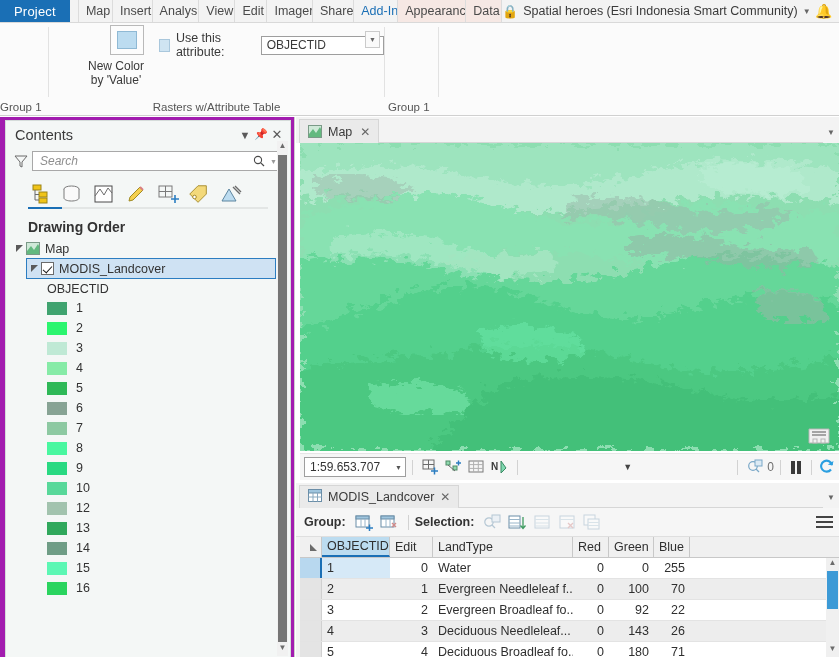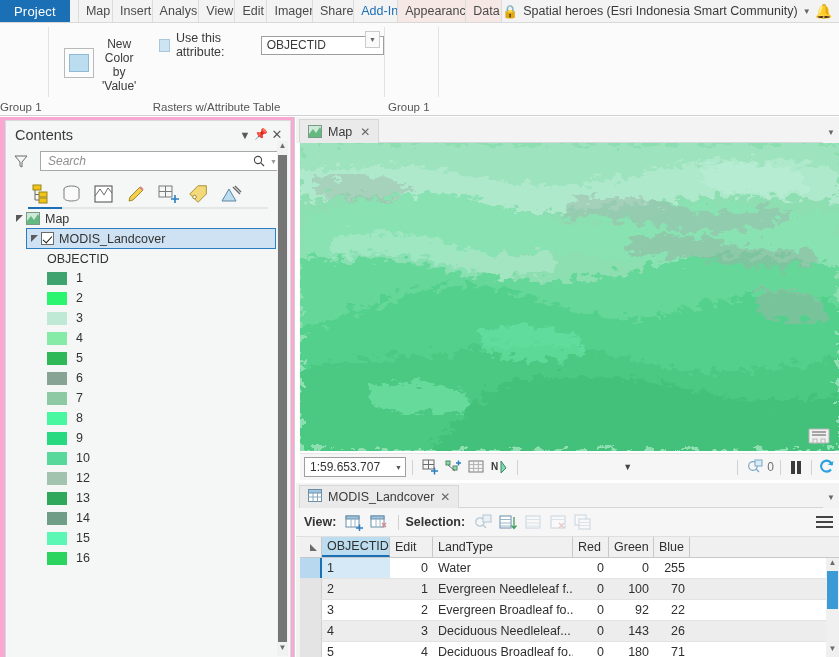--- a/index.html
+++ b/index.html
@@ -57,22 +57,22 @@
   }
   .rgroup-sep { position: absolute; top: 4px; bottom: 18px; width: 1px; background: #e2e2e2; }
 
   .g1a { left: 0; width: 48px; }
   .g1a .rgroup-label { text-align: left; left: 0; }
   .g-raster { left: 49px; width: 335px; }
   .g1b { left: 385px; width: 54px; }
   .g1b .rgroup-label { text-align: left; left: 3px; }
 
   .newcolor-btn {
-    position: absolute; left: 15px; top: 10px; width: 80px;
-    display: flex; flex-direction: row; align-items: center;
+    position: absolute; left: 15px; top: 2px; width: 80px;
+    display: flex; flex-direction: column; align-items: flex-end;
     cursor: default;
   }
   .nc-icon {
     width: 34px; height: 30px; border: 1px solid #b9b9b9; background: #fcfcfc;
     display: flex; align-items: center; justify-content: center;
   }
   .nc-icon i { display: block; width: 20px; height: 18px; background: #bcdcf0; border: 1px solid #8fb9d4; }
   .nc-text { margin-top: 4px; text-align: center; font-size: 12px; line-height: 14px; color: #3a3a3a; }
 
   .attr-row {
@@ -93,34 +93,34 @@
   .ribbon-extra-btn {
     position: absolute; left: 365px; top: 8px;
     width: 15px; height: 17px; border: 1px solid #cbcbcb; background: #fafafa;
     display: flex; align-items: center; justify-content: center;
     font-size: 7px; color: #666;
   }
 
   
   .contents {
     position: absolute; left: 0; top: 117px; width: 295px; bottom: 0;
-    background: #f9a8d4; border-right: 1px solid #cfcfcf;
+    background: #a21caf; border-right: 1px solid #cfcfcf;
   }
   .contents-inner {
     position: absolute; left: 5px; top: 3px; right: 3px; bottom: 0;
     background: #f4f7f6; border: 1px solid #d5dcda; border-bottom: none;
   }
   .pane-header {
     height: 27px; display: flex; align-items: center; padding: 0 5px 0 9px;
   }
   .pane-title { font-size: 14.5px; color: #3a3a3a; flex: 1; }
   .pane-btn { width: 16px; text-align: center; color: #5a5a5a; font-size: 11px; cursor: default; }
   .pane-btn.close { font-size: 13px; }
 
-  .search-row { display: flex; align-items: center; gap: 12px; padding: 0 8px 0 8px; height: 26px; }
+  .search-row { display: flex; align-items: center; gap: 4px; padding: 0 8px 0 8px; height: 26px; }
   .funnel { width: 14px; height: 13px; flex: 0 0 14px; }
   .search-box {
     flex: 1; height: 20px; background: #ffffff; border: 1px solid #a8a8a8;
     display: flex; align-items: center; padding: 0 4px 0 7px;
   }
   .search-ph { flex: 1; font-style: italic; color: #8e8e8e; font-size: 12px; }
   .mag { width: 12px; height: 12px; }
   .search-arw { font-size: 7px; color: #999; padding-left: 5px; }
 
   .tool-strip {
@@ -390,20 +390,21 @@
         </span>
         <span class="tool-ico">
           <svg viewBox="0 0 23 22" width="23" height="22">
             <path d="M2 18 L9 6 L16 18 Z" fill="#bcdcf0" stroke="#5d86a0"></path>
             <path d="M13 4 L20 11 M15 3 L21 9" stroke="#6b6b6b" stroke-width="1.4"></path>
           </svg>
         </span>
       </div>
       <div class="tool-underline"></div>
 
+      <div class="drawing-order">Drawing Order</div>
 
       <div class="tree">
         <div class="tree-row">
           <span class="tri">
             <svg viewBox="0 0 9 9" width="9" height="9">
                 <path d="M1 1 L8 1 L1 8 Z" fill="#5a5a5a"></path>
               </svg>
           </span>
           <span class="map-ico">
             <svg viewBox="0 0 14 13" width="14" height="13">
@@ -652,21 +653,21 @@
             </svg>
         </span>
         <span>MODIS_Landcover</span>
         <span class="tt-x">✕</span>
       </div>
       <div class="tbl-tab-fill"></div>
       <div class="view-menu-arw">▼</div>
     </div>
 
     <div class="tbl-toolbar">
-      <span class="tb-label">View:</span>
+      <span class="tb-label">Group:</span>
       <span class="tb-ico">
         <svg viewBox="0 0 19 17" width="19" height="17">
             <rect x="1" y="2" width="13" height="11" fill="#ffffff" stroke="#6b8ea8"></rect>
             <rect x="1" y="2" width="13" height="3" fill="#9fc5de" stroke="#6b8ea8"></rect>
             <line x1="6" y1="5" x2="6" y2="13" stroke="#9ab6ca"></line>
             <line x1="10" y1="5" x2="10" y2="13" stroke="#9ab6ca"></line>
             <path d="M11 14h7M14.5 10.5v7" stroke="#2b7dc1" stroke-width="1.5"></path>
           </svg>
       </span>
       <span class="tb-ico">

